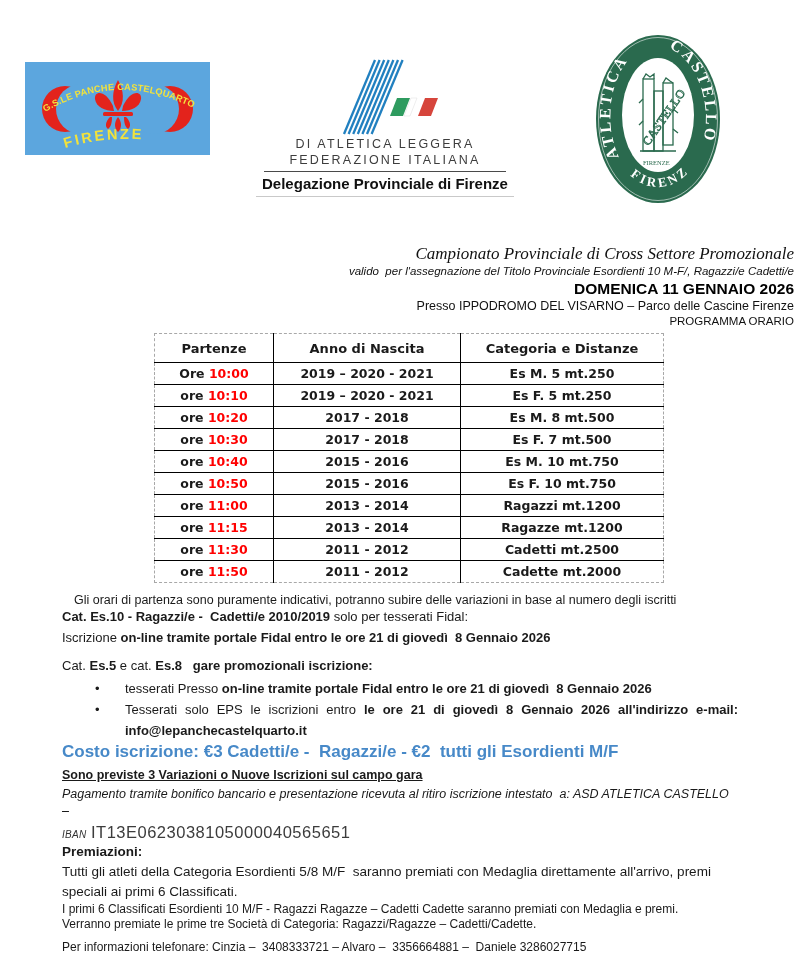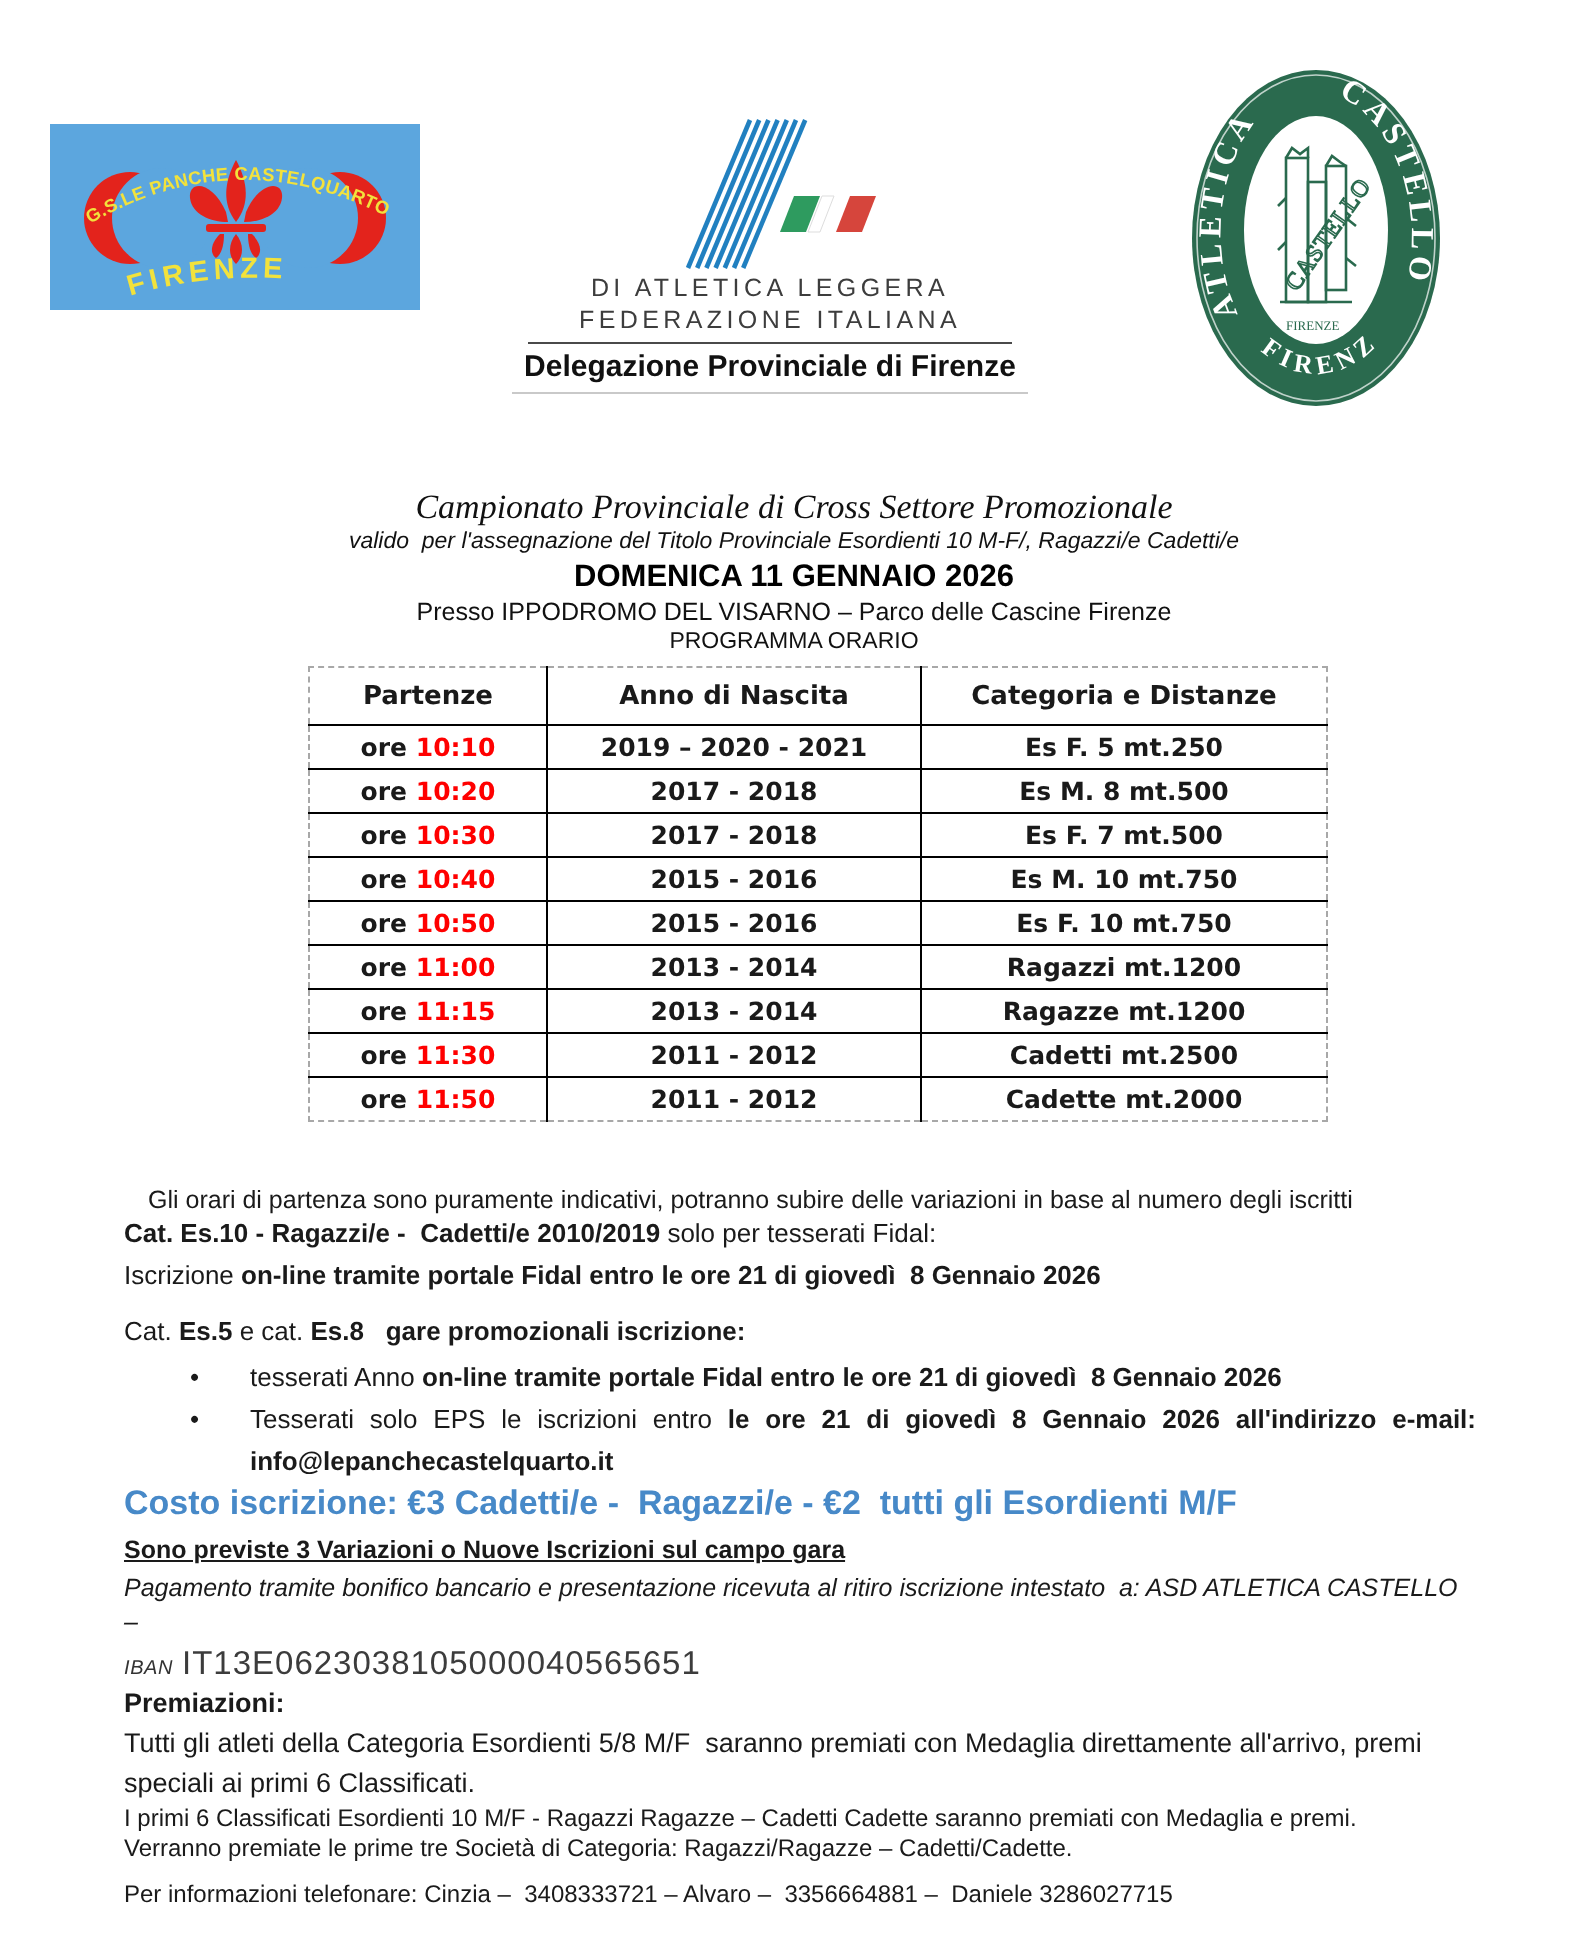--- a/index.html
+++ b/index.html
@@ -13,21 +13,21 @@
   .logo-panche { position:absolute; left:25px; top:62px; width:185px; height:93px; }
   .logo-fidal-art { position:absolute; left:330px; top:54px; width:130px; height:88px; }
   .fidal-text { position:absolute; left:250px; top:136px; width:270px; text-align:center; }
   .fidal-line { font-size:12.5px; letter-spacing:2.2px; color:#3d3d3d; line-height:16px; }
   .fidal-rule { border:none; border-top:1.5px solid #4a4a4a; margin:3px 14px 2px 14px; }
   .fidal-sub { font-size:15px; font-weight:bold; color:#111; line-height:19px; }
   .fidal-rule2 { border:none; border-top:1px solid #c9c9c9; margin:3px 6px 0 6px; }
   .logo-castello { position:absolute; left:593px; top:33px; width:130px; height:172px; }
 
   
-  .title-block { position:absolute; left:0; top:243px; width:794px; text-align:center; }
+  .title-block { position:absolute; left:0; top:243px; width:794px; text-align:right; }
   .t-main { font-family:"Liberation Serif", serif; font-style:italic; font-size:17px; line-height:21px; color:#111; }
   .t-sub  { font-style:italic; font-size:11.5px; line-height:15px; color:#111; }
   .t-date { font-size:15.5px; font-weight:bold; line-height:19px; color:#000; }
   .t-venue{ font-size:12.5px; line-height:16px; color:#111; }
   .t-prog { font-size:11.5px; line-height:15px; color:#111; }
 
   
   .sched-wrap { position:absolute; left:154px; top:333px; }
   table.sched { border-collapse:collapse; font-family:"DejaVu Sans", sans-serif; }
   table.sched td, table.sched th { border:1px solid #000; text-align:center; vertical-align:middle; padding:0 4px; }
@@ -167,20 +167,25 @@
 
   <div class="sched-wrap">
     <table class="sched">
       <tbody>
           <tr>
         <th class="col-time">Partenze</th>
         <th class="col-years">Anno di Nascita</th>
         <th class="col-cat">Categoria e Distanze</th>
       </tr>
       <tr>
+        <td><span>Ore</span> <span class="red-time">10:00</span></td>
+        <td>2019 – 2020 - 2021</td>
+        <td>Es M. 5 mt.250</td>
+      </tr>
+      <tr>
         <td><span>ore</span> <span class="red-time">10:10</span></td>
         <td>2019 – 2020 - 2021</td>
         <td>Es F. 5 mt.250</td>
       </tr>
       <tr>
         <td><span>ore</span> <span class="red-time">10:20</span></td>
         <td>2017 - 2018</td>
         <td>Es M. 8 mt.500</td>
       </tr>
       <tr>
@@ -227,21 +232,21 @@
   <div class="blk grp-cat10">
     <div><b class="pw">Cat. Es.10 - Ragazzi/e -  Cadetti/e 2010/2019</b><span> solo per tesserati Fidal:</span></div>
     <div><span>Iscrizione </span><b class="pw">on-line tramite portale Fidal entro le ore 21 di giovedì  8 Gennaio 2026</b></div>
   </div>
 
   <div class="blk grp-promo">
     <div><span>Cat. </span><b>Es.5</b><span> e cat. </span><b>Es.8</b><b class="pw">   gare promozionali iscrizione:</b></div>
     <ul>
       <li>
         <span class="bullet">•</span>
-        <span>tesserati Anno </span><b class="pw">on-line tramite portale Fidal entro le ore 21 di giovedì  8 Gennaio 2026</b>
+        <span>tesserati Presso </span><b class="pw">on-line tramite portale Fidal entro le ore 21 di giovedì  8 Gennaio 2026</b>
       </li>
       <li>
         <span class="bullet">•</span>
         <div class="j-line"><span>Tesserati solo EPS le iscrizioni entro </span><b>le ore 21 di giovedì 8 Gennaio 2026 all'indirizzo e-mail:</b></div>
         <div><b>info@lepanchecastelquarto.it</b></div>
       </li>
     </ul>
   </div>
 
   <div class="blk grp-cost">

